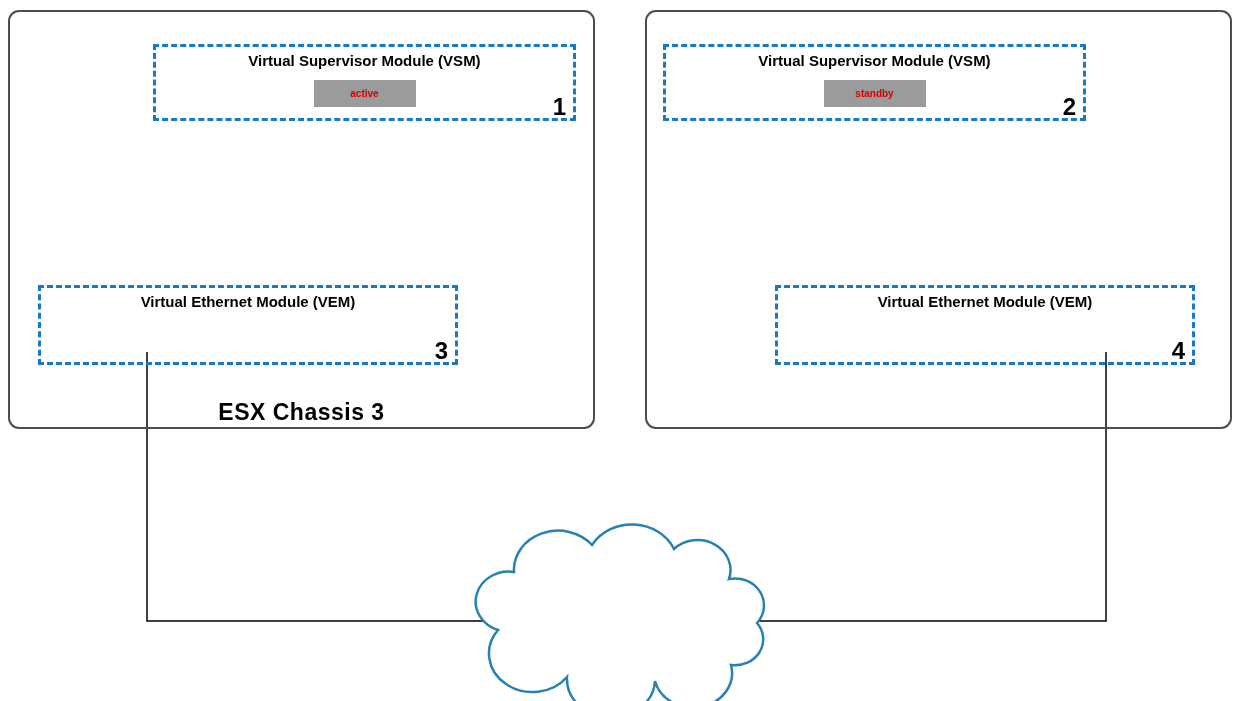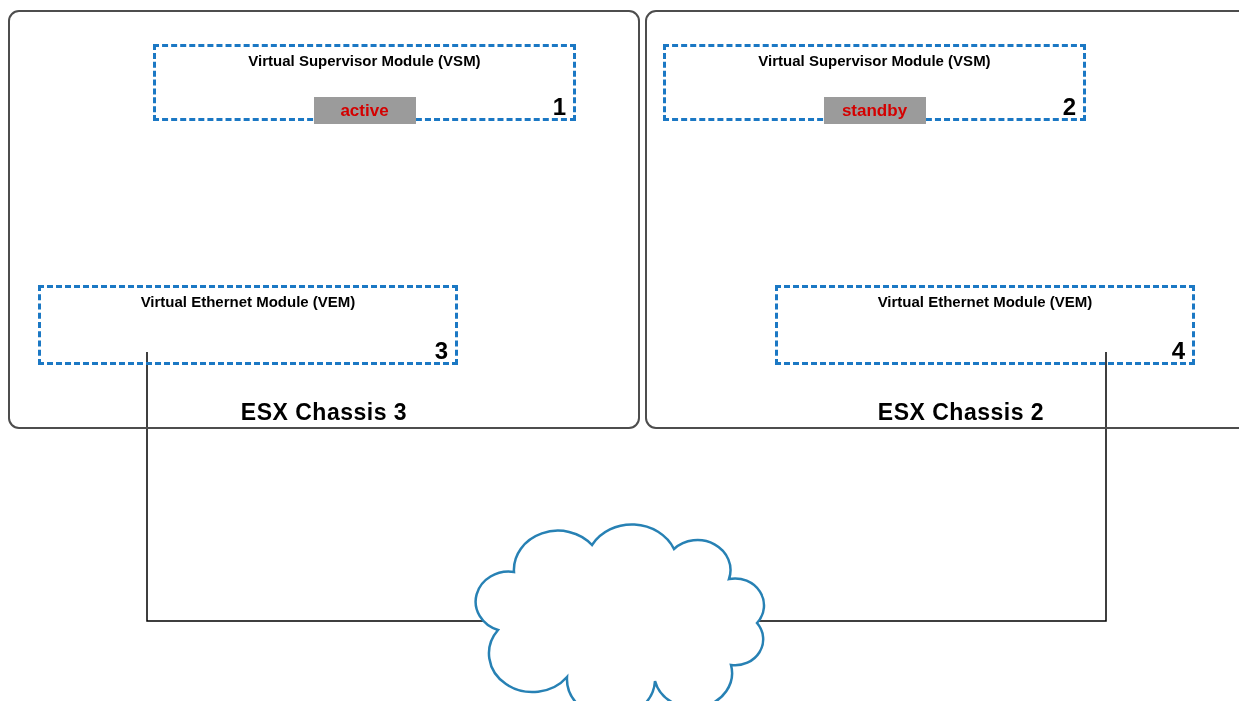--- a/index.html
+++ b/index.html
@@ -16,21 +16,21 @@
 
   
   .wire-layer { position: absolute; left: 0; top: 0; width: 1239px; height: 701px; }
   .connector { fill: none; stroke: var(--connector, #000); stroke-width: 1.5; }
   .cloud-shape { fill: #ffffff; stroke: var(--cloud-stroke, #2781B4); stroke-width: 2.5; }
 
   
   .chassis {
     position: absolute;
     top: 10px;
-    width: 632px;
+    width: 587px;
     height: 419px;
     border: 2px solid var(--chassis-border, #4D4D4D);
     border-radius: 11px;
     background: transparent;
   }
   .chassis-1 { left: 8px; }
   .chassis-2 { left: 645px; }
   .chassis-label {
     position: absolute;
     left: 0; right: 0; bottom: 1px;
@@ -61,28 +61,28 @@
   }
   .corner-number {
     position: absolute;
     right: 7px;
     bottom: -1px;
     font-size: 24px;
     font-weight: bold;
     line-height: 1;
   }
   .status-chip {
-    margin: 28px auto 0;
+    margin: 11px auto 0;
     width: 102px;
     height: 27px;
     line-height: 27px;
     text-align: center;
     background: var(--status-bg, #9B9B9B);
     color: var(--status-text, #D40000);
-    font-size: 17px;
+    font-size: 10px;
     font-weight: bold;
   }
 
   .cloud-label {
     position: absolute;
     left: 468px;
     top: 604px;
     width: 297px;
     text-align: center;
     font-size: 17px;
@@ -127,17 +127,16 @@
   <div class="chassis chassis-2">
     <div class="module vsm">
       <div class="module-title">Virtual Supervisor Module (VSM)</div>
       <div class="status-chip">standby</div>
       <div class="corner-number">2</div>
     </div>
     <div class="module vem">
       <div class="module-title">Virtual Ethernet Module (VEM)</div>
       <div class="corner-number">4</div>
     </div>
-    <div class="chassis-label">ESX Chassis 2</div>
   </div>
 
 
 </div>
 
 </body></html>

